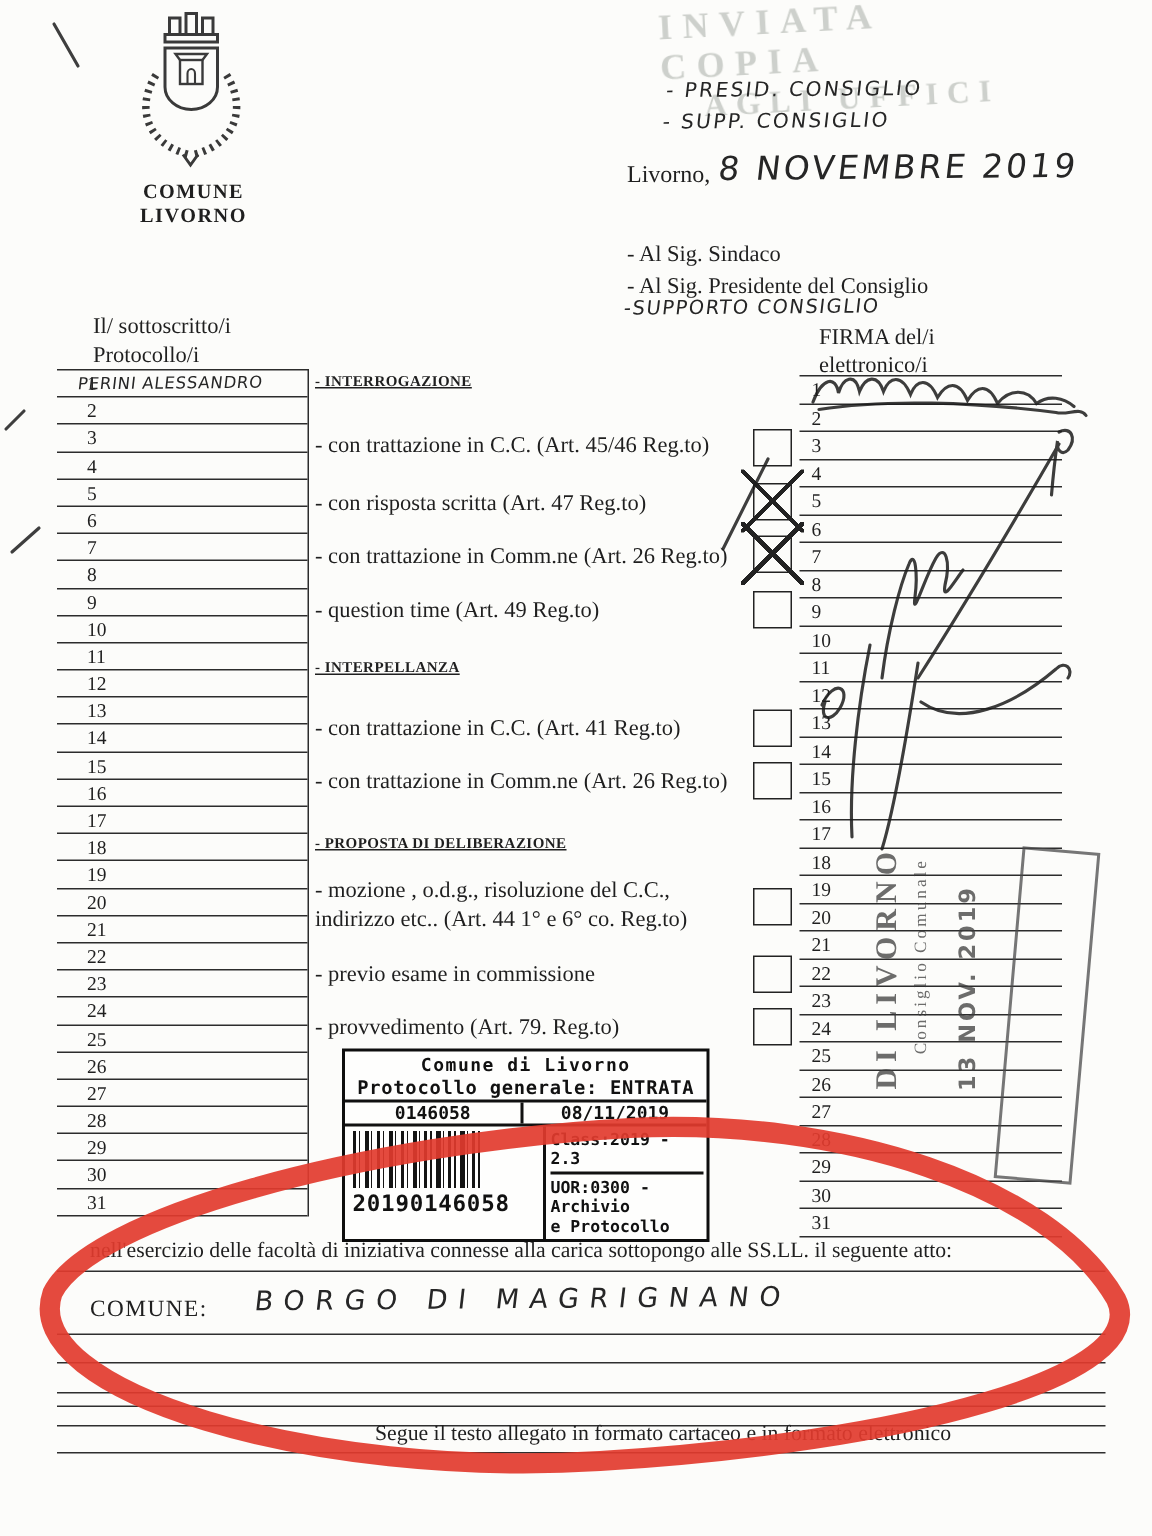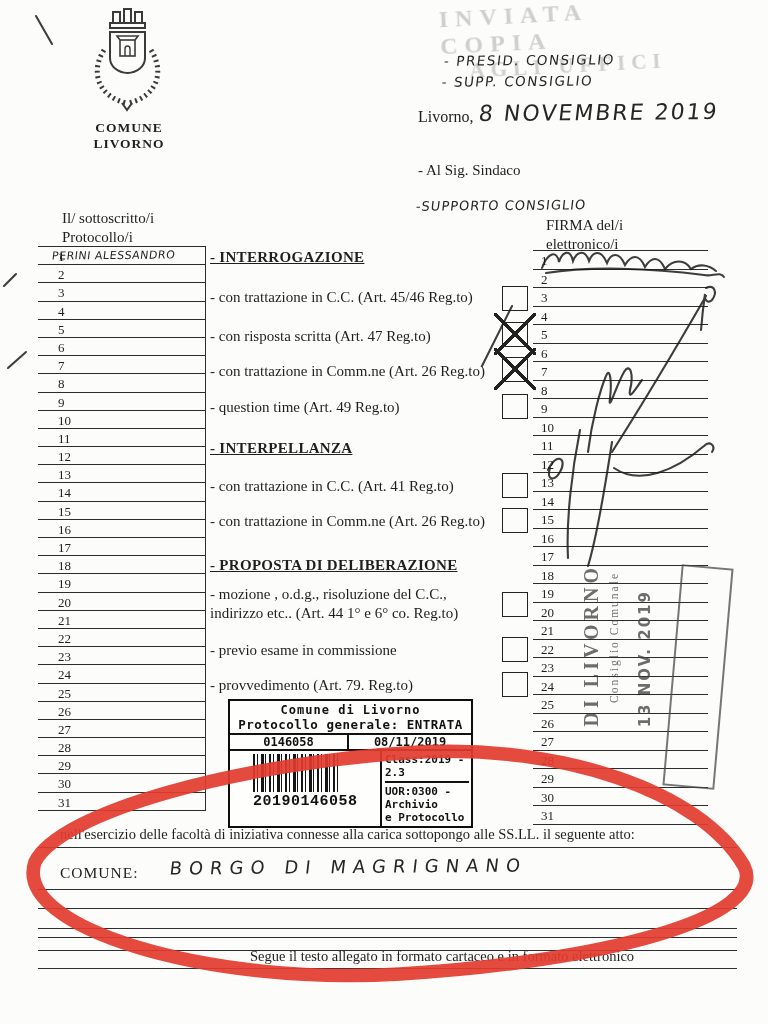--- a/index.html
+++ b/index.html
@@ -22,36 +22,36 @@
   .rows{position:absolute;border-top:1.4px solid #2c2c2c;}
   .rows.left{border-right:1.6px solid #2c2c2c;}
   .trow{position:relative;border-bottom:1.3px solid #2c2c2c;}
   .rows.left .trow{height:17.2px;}
   .rows.right .trow{height:17.5px;}
   .rn{font-size:13px;line-height:17px;display:inline-block;}
   .rows.left .rn{padding-left:20px;}
   .rows.right .rn{padding-left:8px;}
   .name-hw{position:absolute;left:14px;top:2px;font-size:11px;letter-spacing:0.5px;white-space:nowrap;}
   
-  .sec-title{position:absolute;left:210px;font-weight:bold;font-size:15px;letter-spacing:0.3px;text-decoration:underline;}
+  .sec-title{position:absolute;left:210px;font-weight:bold;font-size:10px;letter-spacing:0.3px;text-decoration:underline;}
   .opt-label{position:absolute;left:210px;font-size:15px;white-space:pre-line;line-height:19px;width:300px;}
   .checkbox{position:absolute;left:502px;width:24px;height:23px;border:1.7px solid #222;}
   .checkbox.checked::before{content:"";position:absolute;left:-9px;top:-10px;width:42px;height:42px;
     background:linear-gradient(to top right,transparent 47.5%,#222 47.5% 52.5%,transparent 52.5%),
                linear-gradient(to bottom right,transparent 47.5%,#222 47.5% 52.5%,transparent 52.5%);}
   
   .pbox{left:228px;top:699px;width:241px;border:2.2px solid #0e0e0e;background:rgba(255,255,255,.65);
         font-family:"DejaVu Sans Mono","Liberation Mono",monospace;font-weight:bold;color:#111;}
   .pb-title{font-size:12px;text-align:center;letter-spacing:1px;padding-top:2px;}
   .pb-sub{font-size:12.5px;text-align:center;letter-spacing:0.5px;border-bottom:2px solid #111;padding-bottom:1px;}
   .pb-mid{display:flex;border-bottom:2px solid #111;}
   .pb-mid .c1{width:117px;border-right:2px solid #111;text-align:center;font-size:12px;}
   .pb-mid .c2{flex:1;text-align:center;font-size:12px;}
   .pb-bot{display:flex;}
-  .pb-bot .c1{width:127px;border-right:2px solid #111;padding:3px 0 2px 23px;font-family:Liberation Mono, monospace;}
+  .pb-bot .c1{width:127px;border-right:2px solid #111;padding:3px 0 2px 5px;}
   .pb-bot .c2{flex:1;font-size:11px;line-height:13px;padding:2px 2px 2px 3px;}
   .barcode{width:86px;height:38px;
     background:repeating-linear-gradient(90deg,#141414 0 2px,#fff 2px 4px,#141414 4px 5px,#fff 5px 8px,#141414 8px 11px,#fff 11px 12px,#141414 12px 13px,#fff 13px 16px);}
   .pb-num{font-size:15px;letter-spacing:0.5px;margin-top:1px;}
   .pb-class{border-bottom:2px solid #111;padding-bottom:2px;margin-bottom:2px;}
   
   .rstamp{left:578px;top:556px;width:150px;height:244px;color:#3c3c3c;opacity:0.75;}
   .vtext{position:absolute;writing-mode:vertical-rl;transform:rotate(180deg);white-space:nowrap;}
   .rs-org{left:2px;top:8px;font-size:20px;font-weight:600;letter-spacing:4px;font-family:"Liberation Serif",serif;}
   .rs-sub{left:30px;top:16px;font-size:11.5px;letter-spacing:2px;font-family:"Liberation Serif",serif;}
@@ -95,20 +95,21 @@
   <div class="abs hw routing" style="left:443px;top:50px;">
     <div>- PRESID. CONSIGLIO</div>
     <div>- SUPP. CONSIGLIO</div>
   </div>
 
   <div class="abs place" style="left:418px;top:108px;">Livorno,</div>
   <div class="abs hw hw-date" style="left:479px;top:100px;">8 NOVEMBRE 2019</div>
 
   <div class="abs recipients" style="left:418px;top:160px;">
     <div>- Al Sig. Sindaco</div>
+    <div>- Al Sig. Presidente del Consiglio</div>
   </div>
   <div class="abs hw hw-recipient" style="left:416px;top:198px;">-SUPPORTO CONSIGLIO</div>
 
   <div class="abs tbl-header" style="left:62px;top:209px;">
     <div>Il/ sottoscritto/i</div>
     <div>Protocollo/i</div>
   </div>
   <div class="rows left" style="left:38px;top:246px;width:167px;">
       <div class="trow"><span class="rn">1</span><span class="hw name-hw">PERINI ALESSANDRO</span></div>
       <div class="trow"><span class="rn">2</span></div>

